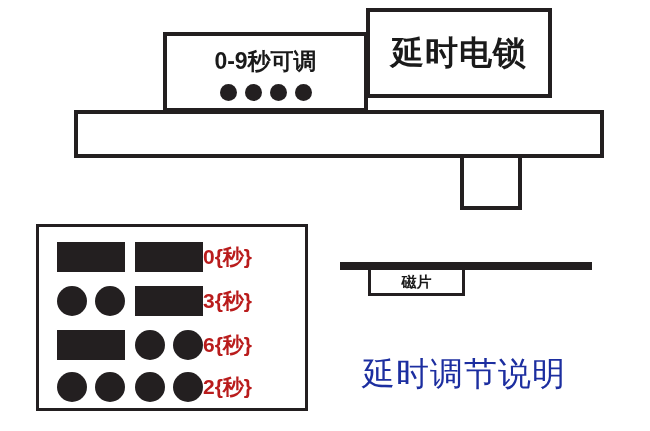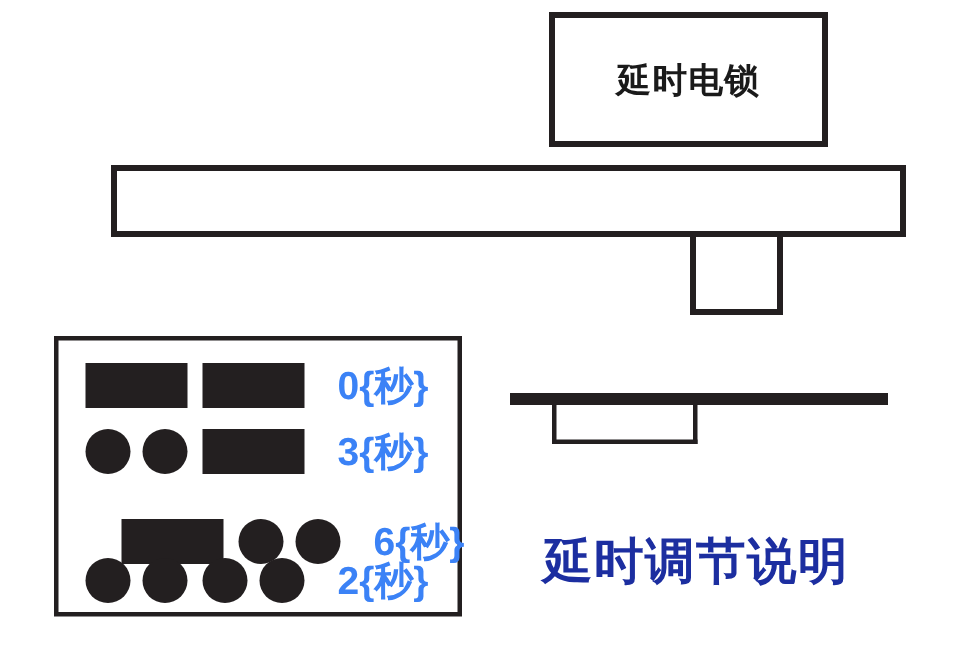--- a/index.html
+++ b/index.html
@@ -27,21 +27,21 @@
     width: 186px;
     height: 90px;
     border: 4px solid #231f20;
     background: #ffffff;
     box-sizing: border-box;
     display: flex;
     align-items: center;
     justify-content: center;
   }
   .lock-title-text {
-    font-size: 23px;
+    font-size: 33px;
     font-weight: bold;
     color: #1a1a1a;
     letter-spacing: 1px;
     white-space: nowrap;
   }
 
   .adj-box {
     position: absolute;
     left: 163px;
     top: 32px;
@@ -145,21 +145,21 @@
   .legend-row {
     position: absolute;
     left: 0;
     width: 100%;
     height: 40px;
     display: flex;
     align-items: center;
   }
   .legend-row.r0 { top: 10px; }
   .legend-row.r1 { top: 54px; text-align: center; }
-  .legend-row.r2 { top: 114px; padding-left: 24px; }
+  .legend-row.r2 { top: 98px; }
   .legend-row.r3 { top: 140px; }
 
   .sw-group {
     display: flex;
     gap: 10px;
     margin-left: 18px;
   }
   .sw {
     width: 68px;
     height: 30px;
@@ -170,54 +170,63 @@
   .sw.bar {
     background: #231f20;
   }
   .sw.dots .dot {
     width: 30px;
     height: 30px;
     border-radius: 50%;
     background: #231f20;
   }
   .legend-label {
-    margin-left: 22px;
-    font-size: 26px;
-    font-weight: bold;
-    color: #3b82f6;
+    font-size: 21px;
+    font-weight: bold;
+    color: #b91c1c;
     white-space: nowrap;
   }
 
   
   .caption {
     position: absolute;
     left: 362px;
     top: 352px;
     font-size: 33px;
-    font-weight: bold;
+    font-weight: normal;
     color: #1c2ea0;
     letter-spacing: 1px;
     white-space: nowrap;
   }
 </style>
 </head>
 <body>
 
 <div id="stage">
 
   <div class="lock-title-box">
     <span class="lock-title-text">延时电锁</span>
   </div>
 
+  <div class="adj-box">
+    <span class="adj-text">0-9秒可调</span>
+    <span class="adj-dots">
+      <span></span>
+      <span></span>
+      <span></span>
+      <span></span>
+    </span>
+  </div>
 
   <div class="lock-body"></div>
   <div class="lock-bolt"></div>
 
   <div class="strike-bar"></div>
   <div class="magnet-box"></div>
+  <div class="magnet-label">磁片</div>
 
   <div class="legend">
 
     <div class="legend-row r0">
       <span class="sw-group">
         <span class="sw bar"></span>
         <span class="sw bar"></span>
       </span>
       <span class="legend-label">0{秒}</span>
     </div>

